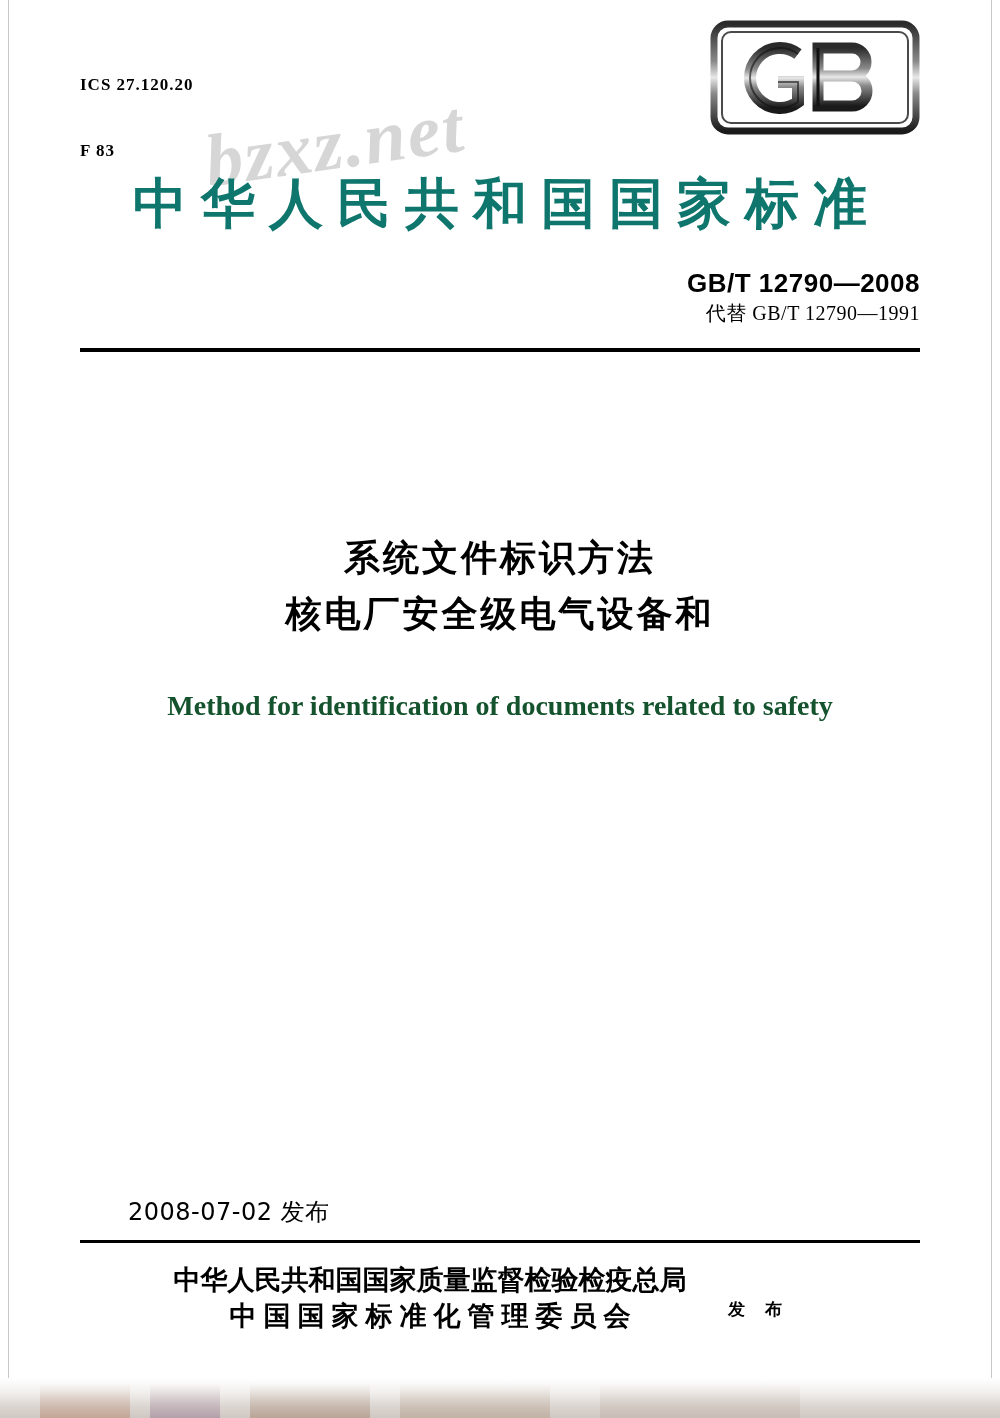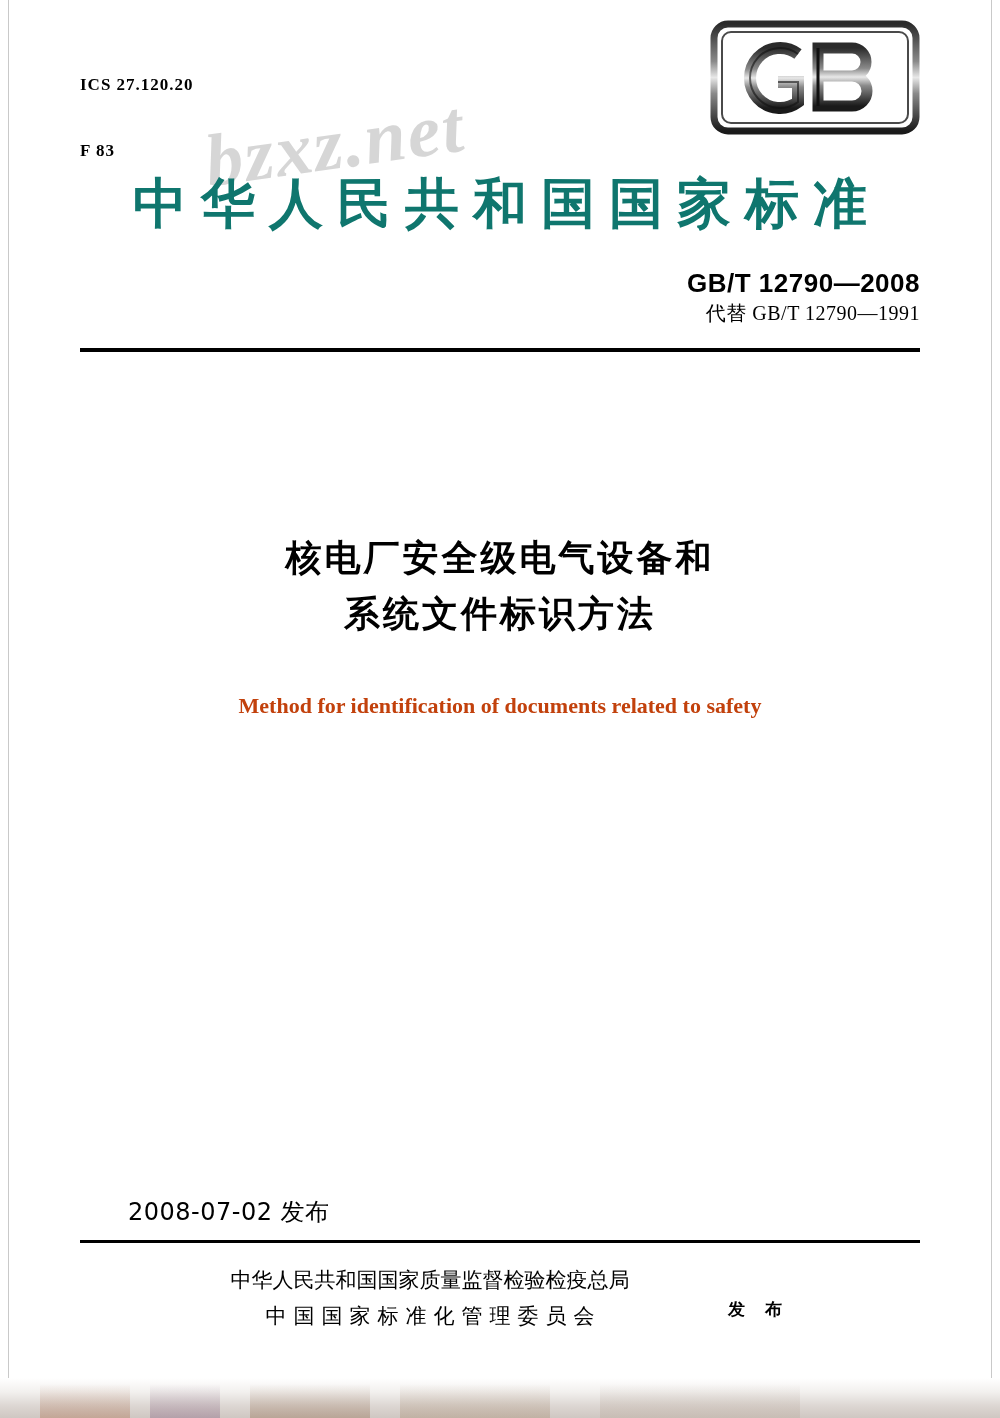--- a/index.html
+++ b/index.html
@@ -148,23 +148,23 @@
   .doc-subtitle {
     position: absolute;
     left: 0;
     top: 688px;
     width: 840px;
     text-align: center;
   }
   .doc-subtitle .line {
     font-family: "Liberation Serif", serif;
     font-weight: bold;
-    font-size: 22px;
+    font-size: 28px;
     line-height: 36px;
-    color: #c2410c;
+    color: #14532d;
     white-space: nowrap;
   }
 
   
   .rule-bottom {
     position: absolute;
     left: 0;
     top: 1240px;
     width: 840px;
     height: 3px;
@@ -194,22 +194,22 @@
 
   .publisher {
     position: absolute;
     left: 0;
     top: 1262px;
     width: 700px;
     text-align: center;
   }
   .publisher .line {
     font-family: "DejaVu Sans", sans-serif;
-    font-weight: normal;
-    font-size: 21px;
+    font-weight: bold;
+    font-size: 27px;
     line-height: 36px;
     color: #000;
     white-space: nowrap;
   }
   .publisher .line.spaced {
     letter-spacing: 7px;
     text-indent: 7px;
   }
   .publish-word {
     position: absolute;
@@ -285,22 +285,22 @@
     <div class="watermark">bzxz.net</div>
 
     <div class="main-title-cn">中华人民共和国国家标准</div>
 
     <div class="std-no">GB/T 12790—2008</div>
     <div class="std-replace">代替 GB/T 12790—1991</div>
 
     <div class="rule-top"></div>
 
     <div class="doc-title">
+      <div class="line">系统文件标识方法</div>
       <div class="line">核电厂安全级电气设备和</div>
-      <div class="line">系统文件标识方法</div>
     </div>
 
     <div class="doc-subtitle">
       <div class="line">Method for identification of documents related to safety</div>
     </div>
 
     <div class="date-issue">2008-07-02 发布</div>
     <div class="rule-bottom"></div>
 
     <div class="publisher">

